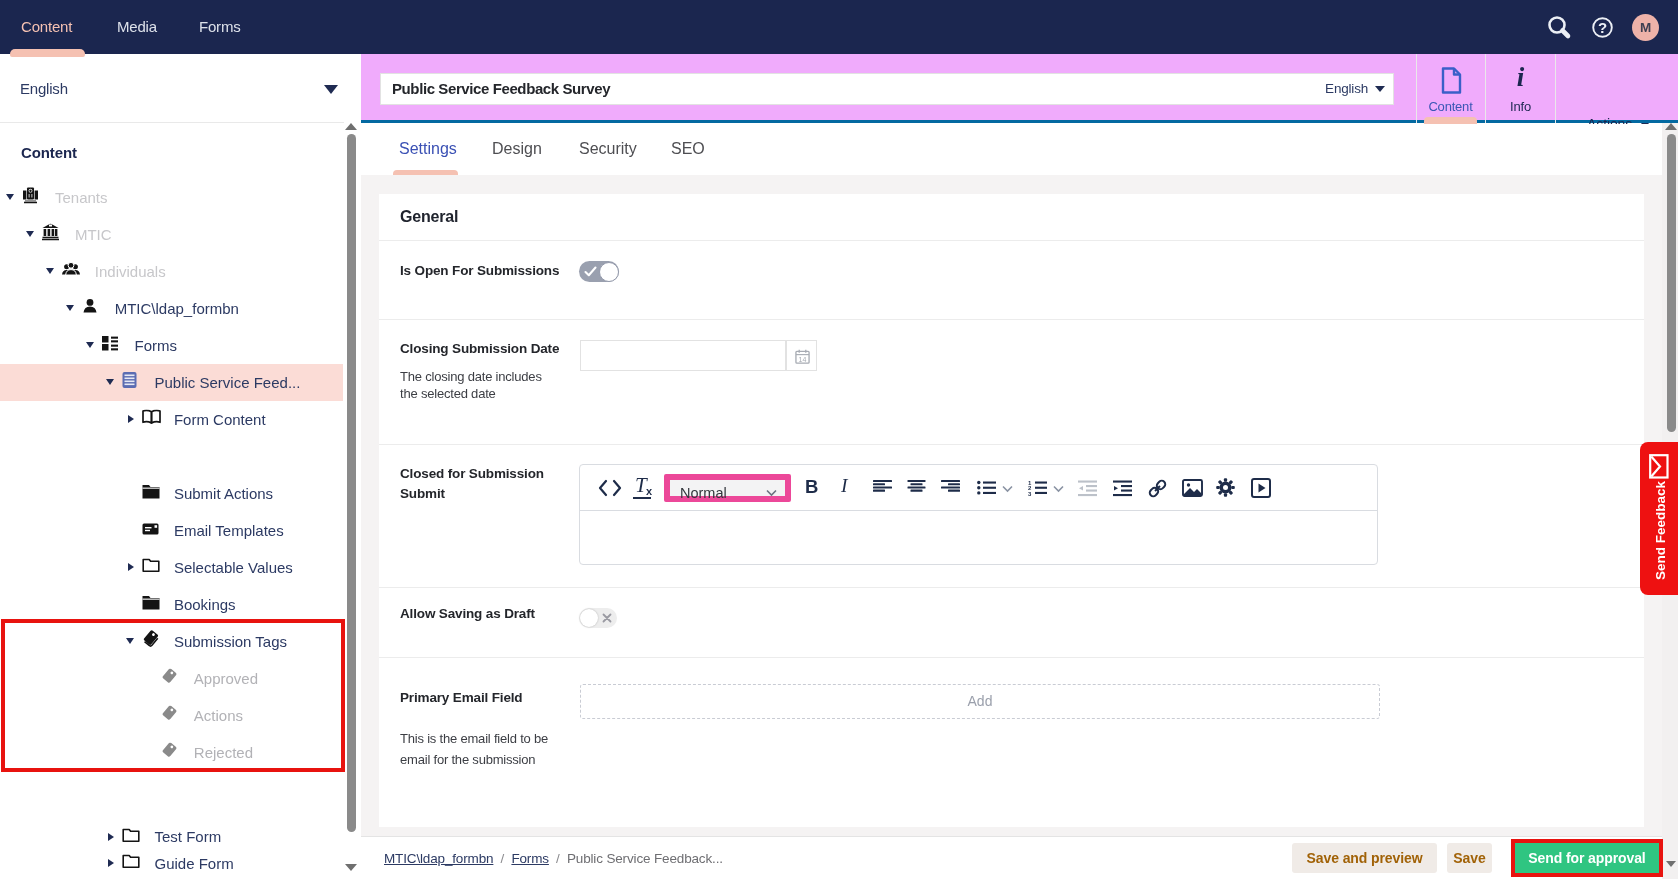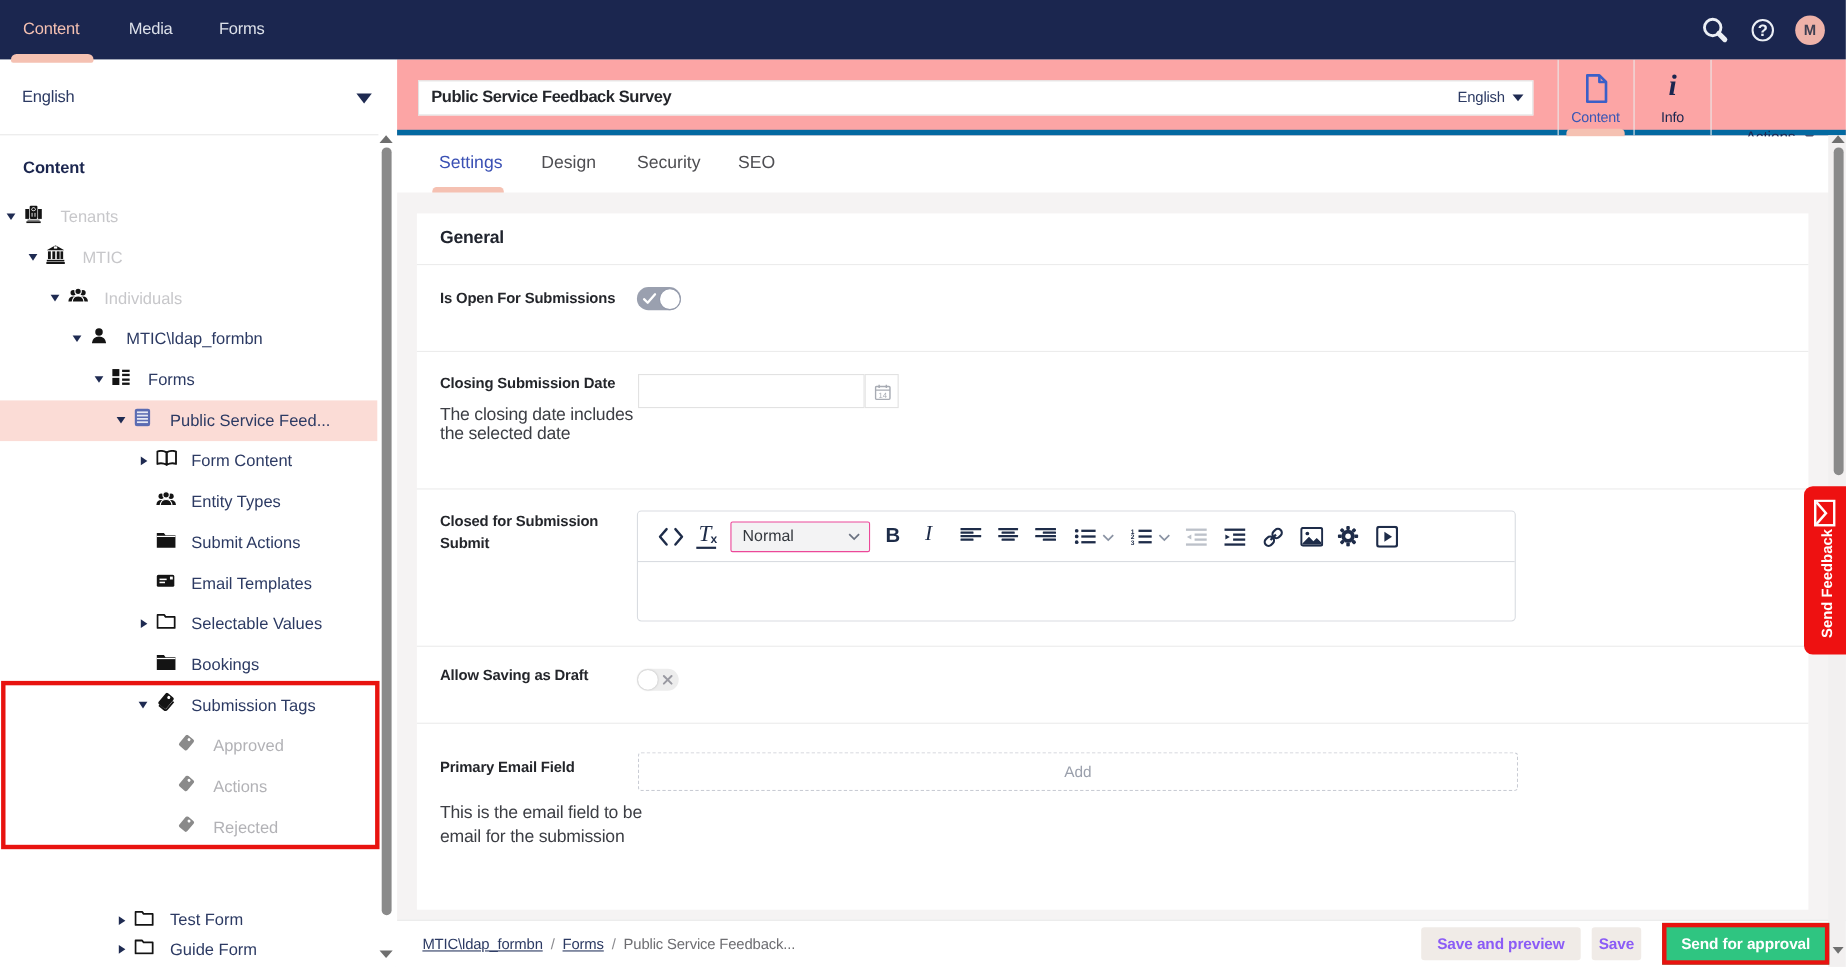--- a/index.html
+++ b/index.html
@@ -19,53 +19,53 @@
 .navy{color:#2c3a63;}
 .gray{color:#c7c7ca;}
 .tgray{color:#b2b2b6;}
 .ticon{position:absolute;top:50%;transform:translateY(-50%);}
 .tcaret{position:absolute;top:50%;transform:translateY(-50%);}
 #hilite{position:absolute;left:0;top:309.5px;width:343px;height:37px;background:#fbdcd6;}
 #redbox1{position:absolute;left:1px;top:565px;width:344px;height:153px;border:4px solid #e8130f;z-index:3;}
 #lsb-track{position:absolute;left:344px;top:0;width:16px;height:825px;background:#fff;}
 #lsb-thumb{position:absolute;left:347px;top:80px;width:9px;height:698px;background:#8a8a8a;border-radius:5px;}
 #main{position:absolute;left:361px;top:54px;width:1317px;height:825px;background:#fff;}
-#mainhead{position:absolute;left:0;top:0;width:1317px;height:69px;border-bottom:5px solid #0369a1;background:#fca5a5;}
+#mainhead{position:absolute;left:0;top:0;width:1317px;height:69px;border-bottom:3px solid #0369a1;background:#f0abfc;}
 #titlebox{position:absolute;left:19px;top:19px;width:1014px;height:32px;border:1px solid #e2e2e2;background:#fff;}
 #titlebox .t{position:absolute;left:11px;top:0;height:30px;line-height:30px;font-size:15px;letter-spacing:-0.4px;font-weight:bold;color:#24262b;}
 #titlebox .lang{position:absolute;right:25px;top:0;height:30px;line-height:30px;font-size:13.5px;letter-spacing:-0.2px;color:#2c3a63;}
 #titlebox .c{position:absolute;right:8px;top:12px;width:0;height:0;border-left:5px solid transparent;border-right:5px solid transparent;border-top:6px solid #1f2b52;}
 .vdiv{position:absolute;top:0;width:1px;height:69px;background:#e9e9e9;}
 .viewtab{position:absolute;top:0;height:69px;text-align:center;}
 .viewtab .lb{position:absolute;left:0;right:0;top:45px;font-size:13px;letter-spacing:-0.2px;}
 #tabsrow{position:absolute;left:0;top:70px;width:1317px;height:52px;background:#fff;}
 .tab{position:absolute;top:0;height:52px;line-height:50px;font-size:16px;color:#4e4e52;}
 #tab-underline{position:absolute;left:32px;top:46px;width:65px;height:6px;background:#f5c1b2;border-radius:4px 4px 0 0;}
 #graybg{position:absolute;left:0;top:121px;width:1317px;height:661px;background:#f5f3f3;}
 #card{position:absolute;left:18px;top:19px;width:1265px;height:633px;background:#fff;}
 #card h2{position:absolute;left:21px;top:14px;font-size:16px;letter-spacing:-0.2px;font-weight:bold;color:#20242e;font-family:"Liberation Sans",sans-serif;}
 .rowline{position:absolute;left:0;width:1265px;height:0;border-top:1px solid #ececec;}
 .plabel{position:absolute;left:21px;font-size:13.5px;letter-spacing:-0.15px;font-weight:bold;color:#24262b;white-space:nowrap;}
-.phelp{position:absolute;left:21px;font-size:16px;letter-spacing:-0.2px;color:#3c3e44;white-space:nowrap;}
+.phelp{position:absolute;left:21px;font-size:13px;letter-spacing:-0.2px;color:#3c3e44;white-space:nowrap;}
 #toggle-on{position:absolute;left:200px;top:67px;width:40px;height:21px;background:#9aa0af;border-radius:11px;}
 #toggle-on .knob{position:absolute;right:0px;top:0.5px;width:20px;height:20px;background:#fff;border-radius:50%;border:1px solid #949aab;}
 #toggle-off{position:absolute;left:200px;top:414px;width:38px;height:20px;background:#ededed;border-radius:10px;}
 #toggle-off .knob{position:absolute;left:1px;top:1px;width:18px;height:18px;background:#fff;border-radius:50%;box-shadow:0 0 2px rgba(0,0,0,.25);}
 #datebox{position:absolute;left:201px;top:146px;width:206px;height:31px;border:1px solid #e2e2e2;background:#fff;}
 #datebtn{position:absolute;left:407px;top:146px;width:31px;height:31px;border:1px solid #e2e2e2;background:#fff;}
 #editor{position:absolute;left:200px;top:270px;width:799px;height:101px;border:1px solid #d9dce1;border-radius:4px;background:#fff;}
 #toolbar{position:absolute;left:0;top:0;width:797px;height:46px;border-bottom:1px solid #d9dce1;}
-#normalbox{position:absolute;left:84px;top:9px;width:127px;height:28px;background:#f3f3f4;border:1px solid #ec4899;border-radius:2px;}
+#normalbox{position:absolute;left:84px;top:9px;width:127px;height:28px;background:#f3f3f4;border:6px solid #ec4899;border-radius:2px;}
 #normalbox .n{position:absolute;left:10px;top:0;height:26px;line-height:26px;font-size:14.5px;color:#33373d;}
 #addbox{position:absolute;left:201px;top:490px;width:800px;height:35px;border:1px dashed #c9ccd4;border-radius:3px;}
 #addbox .a{position:absolute;left:0;right:0;top:0;height:33px;line-height:33px;text-align:center;font-size:14px;color:#9ba0ac;}
 #footer{position:absolute;left:0;top:782px;width:1317px;height:43px;background:#fff;border-top:1px solid #e4e4e4;}
 .crumb{position:absolute;top:0;height:43px;line-height:43px;font-size:13.5px;letter-spacing:-0.15px;}
 .crumb a{color:#2c3a63;text-decoration:underline;}
-.fbtn{position:absolute;top:6px;height:30px;border-radius:3px;font-size:14px;letter-spacing:-0.1px;font-weight:bold;color:#8b5cf6;text-align:center;background:#f0ebe7;line-height:30px;}
+.fbtn{position:absolute;top:6px;height:30px;border-radius:3px;font-size:14px;letter-spacing:-0.1px;font-weight:bold;color:#a16207;text-align:center;background:#f0ebe7;line-height:30px;}
 #redbox2{position:absolute;left:1150px;top:2px;width:152px;height:38px;border:4px solid #e8130f;background:#2fc581;z-index:3;}
 #sendappr{position:absolute;left:0;top:0;width:144px;height:30px;line-height:30px;text-align:center;color:#fff;font-weight:bold;font-size:14px;letter-spacing:-0.1px;}
 #rsb-track{position:absolute;left:1301px;top:69px;width:16px;height:756px;background:#f2f0f0;}
 #rsb-thumb{position:absolute;left:1306px;top:80px;width:9px;height:298px;background:#8a8a8a;border-radius:5px;}
 #feedback{position:absolute;left:1279px;top:388px;width:41px;height:153px;background:#ee1111;border-radius:8px 0 0 8px;}
 #feedback .ft{position:absolute;left:0px;top:110px;width:41px;transform:rotate(-90deg);transform-origin:center;white-space:nowrap;color:#fff;font-weight:bold;font-size:13.5px;}
 .sarrow{position:absolute;width:0;height:0;}
 </style></head><body>
 
 <div id="topbar">
@@ -163,31 +163,20 @@
         </svg></div>
       <div class="tlab navy" style="left:154.5px;">Public Service Feed...</div>
     </div>
     <div class="trow" style="top:346.5px;">
       <div class="tcaret caret-r" style="left:128px;"></div>
       <div class="ticon" style="left:142px;"><svg width="19" height="15" viewBox="0 0 19 15">
           <path d="M1 1.5 Q5 0 9.5 2.2 L9.5 13.5 Q5 11.3 1 12.8 Z" fill="none" stroke="#141414" stroke-width="1.7" stroke-linejoin="round"></path>
           <path d="M18 1.5 Q14 0 9.5 2.2 L9.5 13.5 Q14 11.3 18 12.8 Z" fill="none" stroke="#141414" stroke-width="1.7" stroke-linejoin="round"></path>
         </svg></div>
       <div class="tlab navy" style="left:173.89999999999998px;">Form Content</div>
-    </div>
-    <div class="trow" style="top:383.5px;">
-      <div class="ticon" style="left:142px;"><svg width="18" height="15" viewBox="0 0 18 15">
-          <circle cx="4.6" cy="5.2" r="2.5" fill="#141414"></circle>
-          <circle cx="13.4" cy="5.2" r="2.5" fill="#141414"></circle>
-          <path d="M0 13 q0.5 -4.5 4.6 -4.5 q4.1 0 4.6 4.5 Z" fill="#141414"></path>
-          <path d="M8.8 13 q0.5 -4.5 4.6 -4.5 q4.1 0 4.6 4.5 Z" fill="#141414"></path>
-          <circle cx="9" cy="3.8" r="2.9" stroke="#fff" stroke-width="1" fill="#141414"></circle>
-          <path d="M3.6 13.5 q0.6 -5.4 5.4 -5.4 q4.8 0 5.4 5.4 Z" stroke="#fff" stroke-width="1" fill="#141414"></path>
-        </svg></div>
-      <div class="tlab navy" style="left:173.89999999999998px;">Entity Types</div>
     </div>
     <div class="trow" style="top:420.5px;">
       <div class="ticon" style="left:142px;"><svg width="18" height="16" viewBox="0 0 18 16">
           <path d="M0.5 2 h6.5 l1.5 2 h9 v11.5 h-17 Z" fill="#141414"></path>
           <rect x="0.5" y="4.6" width="17" height="1.1" fill="#fff"></rect>
         </svg></div>
       <div class="tlab navy" style="left:173.89999999999998px;">Submit Actions</div>
     </div>
     <div class="trow" style="top:457.5px;">
       <div class="ticon" style="left:142px;"><svg width="17" height="12" viewBox="0 0 17 12">

